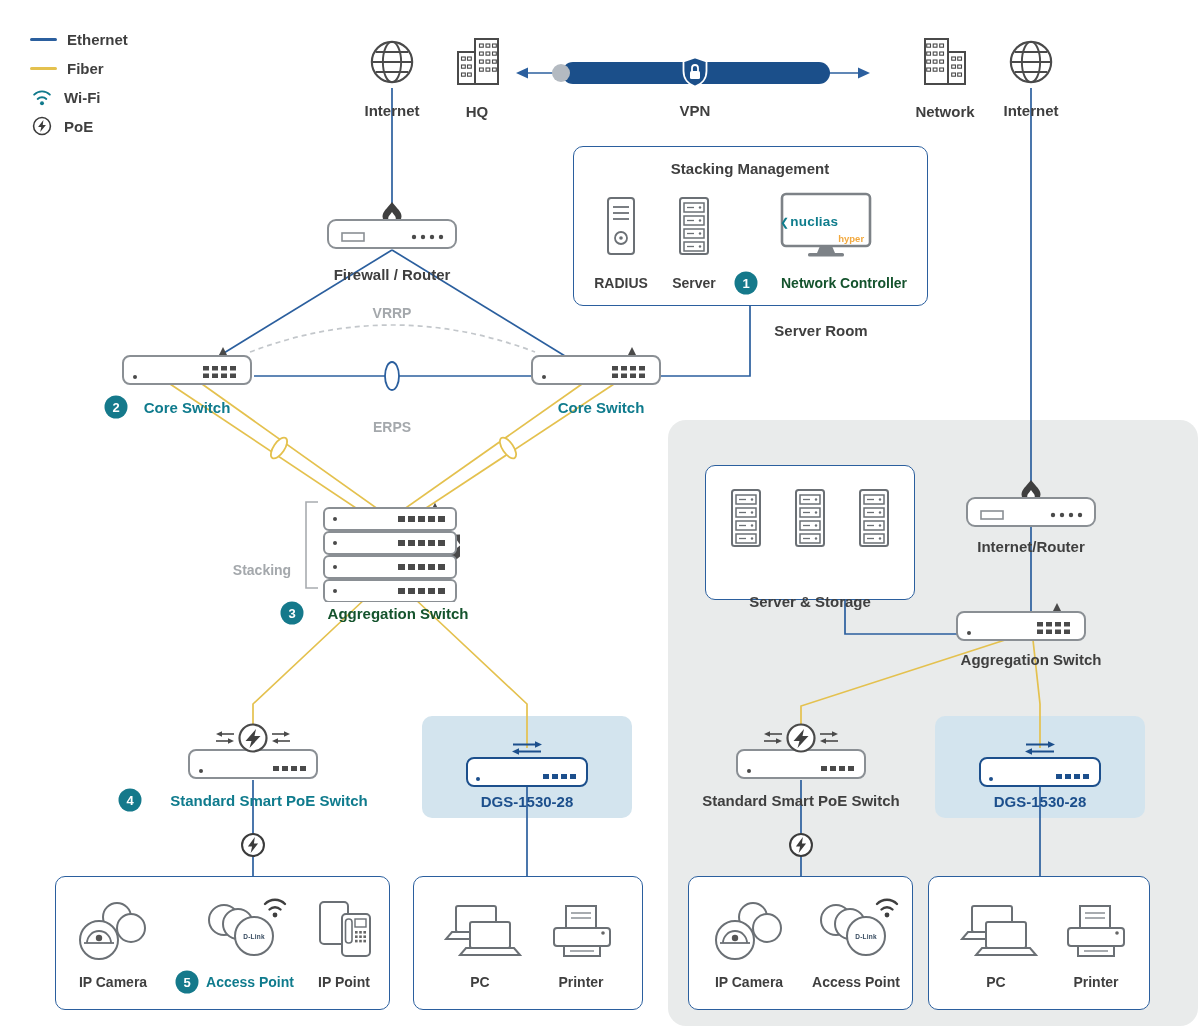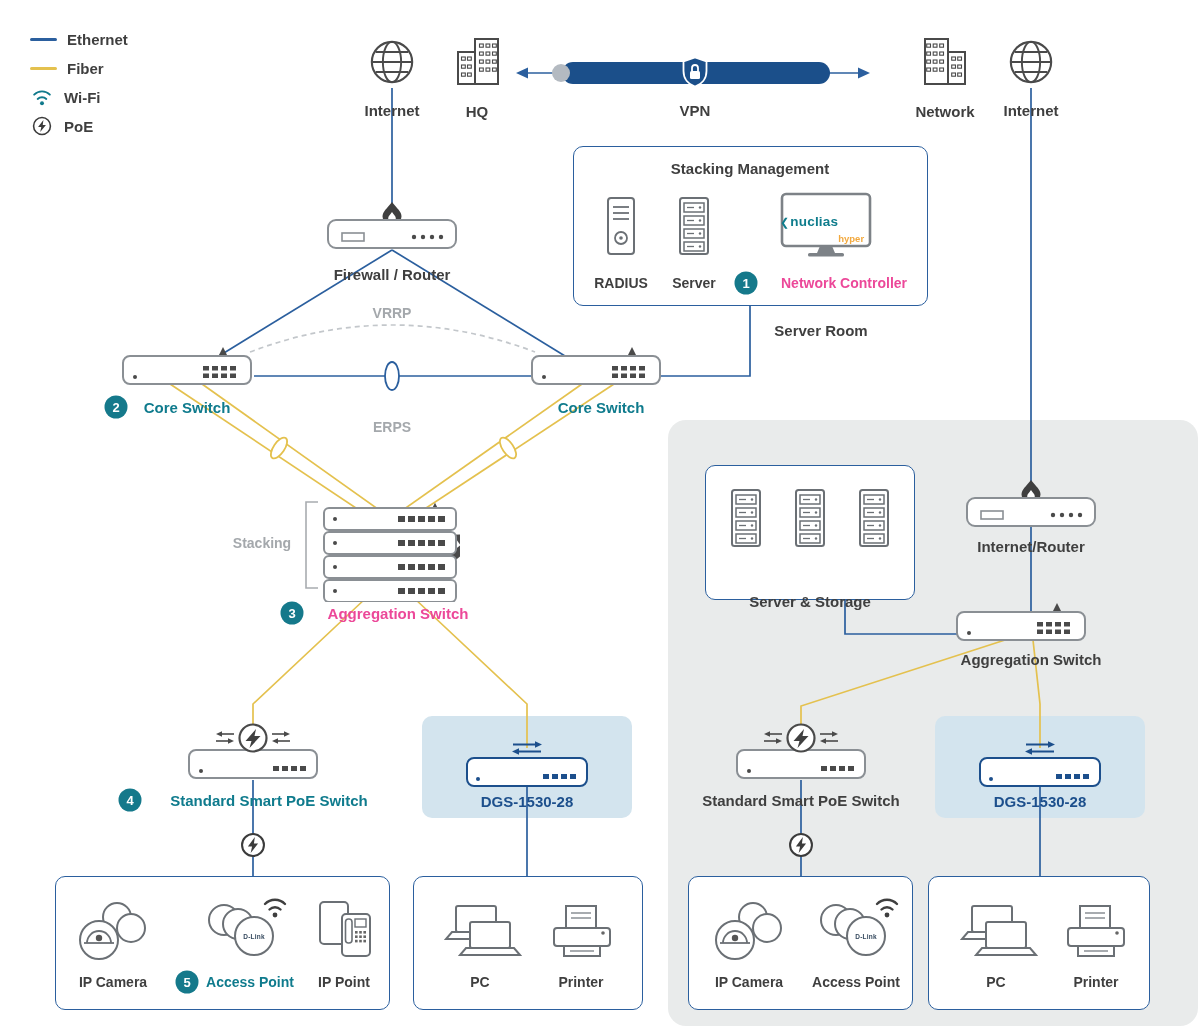--- a/index.html
+++ b/index.html
@@ -7,21 +7,21 @@
 #canvas{position:relative;width:1200px;height:1034px;background:#fff;overflow:hidden}
 .panel{position:absolute;background:#e9ebeb;border-radius:18px}
 .box{position:absolute;background:#fff;border:1.5px solid #2b5f9e;border-radius:10px}
 .hl{position:absolute;background:#d3e4ee;border-radius:10px}
 #lines{position:absolute;left:0;top:0}
 .dev{position:absolute}
 .dev svg{width:100%;height:100%;display:block;overflow:visible}
 .lbl{position:absolute;transform:translate(-50%,-50%);font-size:15px;font-weight:700;color:#3f3f3f;white-space:nowrap}
 .sm{font-size:14px}
 .teal{color:#0f7b8d}
-.blue{color:#ec4899}
+.blue{color:#14532d}
 .navy{color:#1c4f8c}
 .muted{color:#a4a8ac;background:#fff;padding:0 5px}
 .badge{position:absolute;transform:translate(-50%,-50%);width:23px;height:23px;border-radius:50%;background:#15798b;color:#fff;font-size:13px;font-weight:700;display:flex;align-items:center;justify-content:center}
 .legend{position:absolute;display:flex;flex-direction:column;gap:7px}
 .leg-row{display:flex;align-items:center;gap:10px;height:22px}
 .leg-line{width:27px;height:3px;border-radius:2px}
 .leg-row .t{font-size:15px;font-weight:600;color:#3f3f3f}
 .leg-ico{width:24px;height:22px;display:flex;align-items:center;justify-content:center}
 .leg-ico svg{width:22px;height:20px}
 .nuclias{position:absolute;display:flex;flex-direction:row;align-items:center;justify-content:center}
@@ -560,21 +560,21 @@
   <div class="badge" style="left:746px;top:283px">1</div>
   <div class="lbl sm blue" style="left:844px;top:283px">Network Controller</div>
   <div class="lbl" style="left:821px;top:330px">Server Room</div>
 
   <div class="lbl" style="left:392px;top:274px">Firewall / Router</div>
   <div class="lbl sm muted" style="left:392px;top:313px">VRRP</div>
   <div class="badge" style="left:116px;top:407px">2</div>
   <div class="lbl teal" style="left:187px;top:407px">Core Switch</div>
   <div class="lbl teal" style="left:601px;top:407px">Core Switch</div>
   <div class="lbl sm muted" style="left:392px;top:427px">ERPS</div>
-  <div class="lbl sm muted" style="left:262px;top:543px">Stacking</div>
+  <div class="lbl sm muted" style="left:262px;top:570px">Stacking</div>
   <div class="badge" style="left:292px;top:613px">3</div>
   <div class="lbl blue" style="left:398px;top:613px">Aggregation Switch</div>
   <div class="badge" style="left:130px;top:800px">4</div>
   <div class="lbl teal" style="left:269px;top:800px">Standard Smart PoE Switch</div>
   <div class="lbl navy" style="left:527px;top:801px">DGS-1530-28</div>
 
   <div class="lbl sm" style="left:113px;top:982px">IP Camera</div>
   <div class="badge" style="left:187px;top:982px">5</div>
   <div class="lbl sm teal" style="left:250px;top:982px">Access Point</div>
   <div class="lbl sm" style="left:344px;top:982px">IP Point</div>

